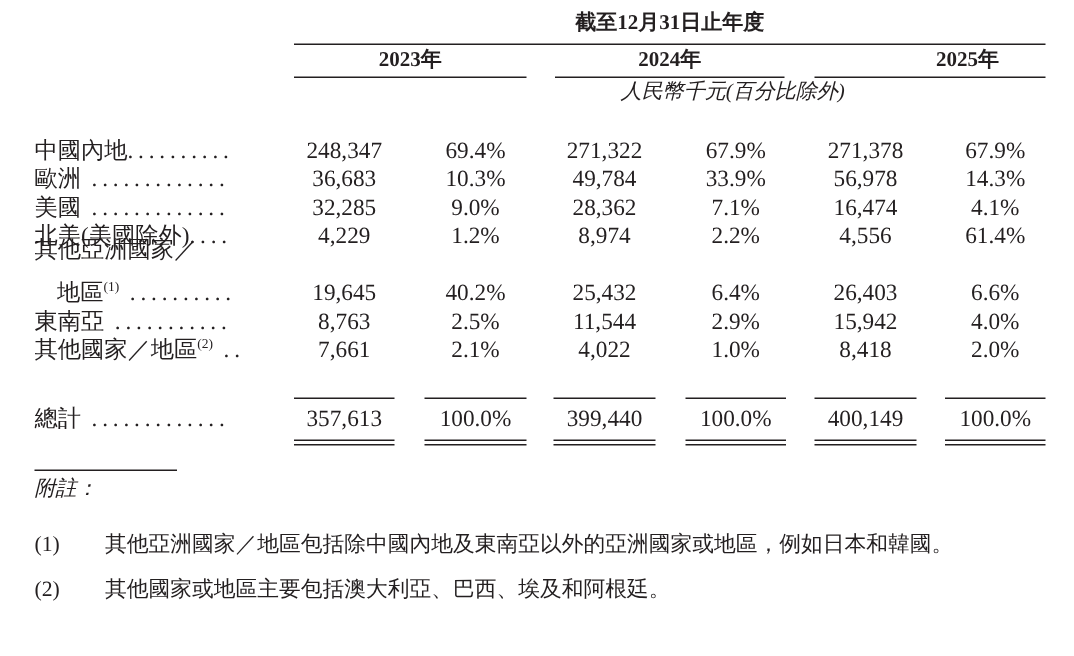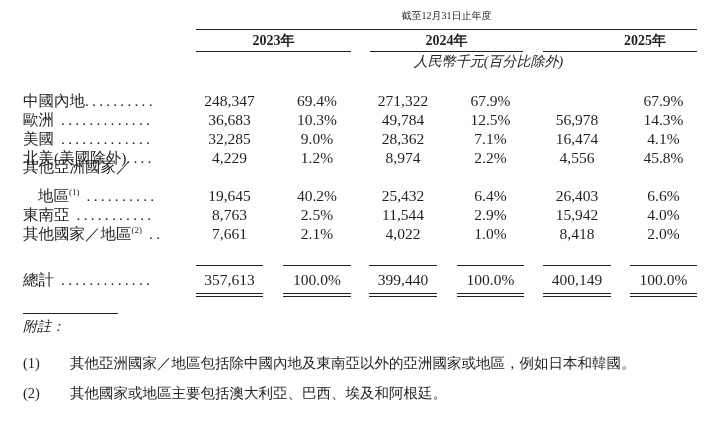--- a/index.html
+++ b/index.html
@@ -1,20 +1,20 @@
 <!DOCTYPE html>
 <html><head>
 <meta charset="utf-8">
 <style>
   html, body { margin: 0; padding: 0; background: #ffffff; }
   body { width: 716px; height: 437px; position: relative; overflow: hidden;
          font-family: "Liberation Serif", "DejaVu Serif", serif; color: #231f20; }
   .abs { position: absolute; }
   .hline { position: absolute; height: 0; border-top: 1.3px solid #231f20; }
-  .period-title { left: 196px; width: 501px; top: 7px; text-align: center; font-size: 10px; font-weight: normal; line-height: 18px; }
+  .period-title { left: 196px; width: 501px; top: 7px; text-align: center; font-size: 14px; font-weight: bold; line-height: 18px; }
   .year { top: 32px; text-align: center; font-size: 14px; font-weight: bold; line-height: 18px; }
   .unit-note { left: 369px; width: 155px; top: 53px; text-align: center; font-size: 14px; font-style: italic; line-height: 18px; margin-left: 42px; }
   .row { position: absolute; left: 0; width: 716px; height: 19px; font-size: 15.5px; line-height: 19px; }
   .label { position: absolute; left: 23px; width: 150px; white-space: nowrap; overflow: hidden; }
   .label.indent { left: 38px; }
   .dots { letter-spacing: 3.2px; }
   .cell { position: absolute; text-align: center; white-space: nowrap; }
   .c0 { left: 196px; width: 67px; }
   .c1 { left: 283px; width: 68px; }
   .c2 { left: 369px; width: 68px; }
@@ -42,29 +42,30 @@
 <div class="hline" style="left:543px; width:154px; top:51px;"></div>
 
 <div class="abs unit-note">人民幣千元(百分比除外)</div>
 
 <div class="row" style="top:91px;">
   <span class="label"><span>中國內地</span><span class="dots">..........</span></span>
   <span class="cell c0">248,347</span>
   <span class="cell c1">69.4%</span>
   <span class="cell c2">271,322</span>
   <span class="cell c3">67.9%</span>
+  <span class="cell c4">271,378</span>
   <span class="cell c5">67.9%</span>
 </div>
 
 <div class="row" style="top:110px;">
   <span class="label"><span>歐洲</span><span class="dots"> .............</span></span>
   <span class="cell c0">36,683</span>
   <span class="cell c1">10.3%</span>
   <span class="cell c2">49,784</span>
-  <span class="cell c3">12.5%</span>
+  <span class="cell c3">33.9%</span>
   <span class="cell c4">56,978</span>
   <span class="cell c5">14.3%</span>
 </div>
 
 <div class="row" style="top:129px;">
   <span class="label"><span>美國</span><span class="dots"> .............</span></span>
   <span class="cell c0">32,285</span>
   <span class="cell c1">9.0%</span>
   <span class="cell c2">28,362</span>
   <span class="cell c3">7.1%</span>
@@ -72,21 +73,21 @@
   <span class="cell c5">4.1%</span>
 </div>
 
 <div class="row" style="top:148px;">
   <span class="label"><span>北美(美國除外)</span><span class="dots">....</span></span>
   <span class="cell c0">4,229</span>
   <span class="cell c1">1.2%</span>
   <span class="cell c2">8,974</span>
   <span class="cell c3">2.2%</span>
   <span class="cell c4">4,556</span>
-  <span class="cell c5">45.8%</span>
+  <span class="cell c5">61.4%</span>
 </div>
 
 <div class="row" style="top:157px;">
   <span class="label">其他亞洲國家／</span>
 </div>
 
 <div class="row" style="top:186px;">
   <span class="label indent"><span>地區</span><sup>(1)</sup><span class="dots"> ..........</span></span>
   <span class="cell c0">19,645</span>
   <span class="cell c1">40.2%</span>

